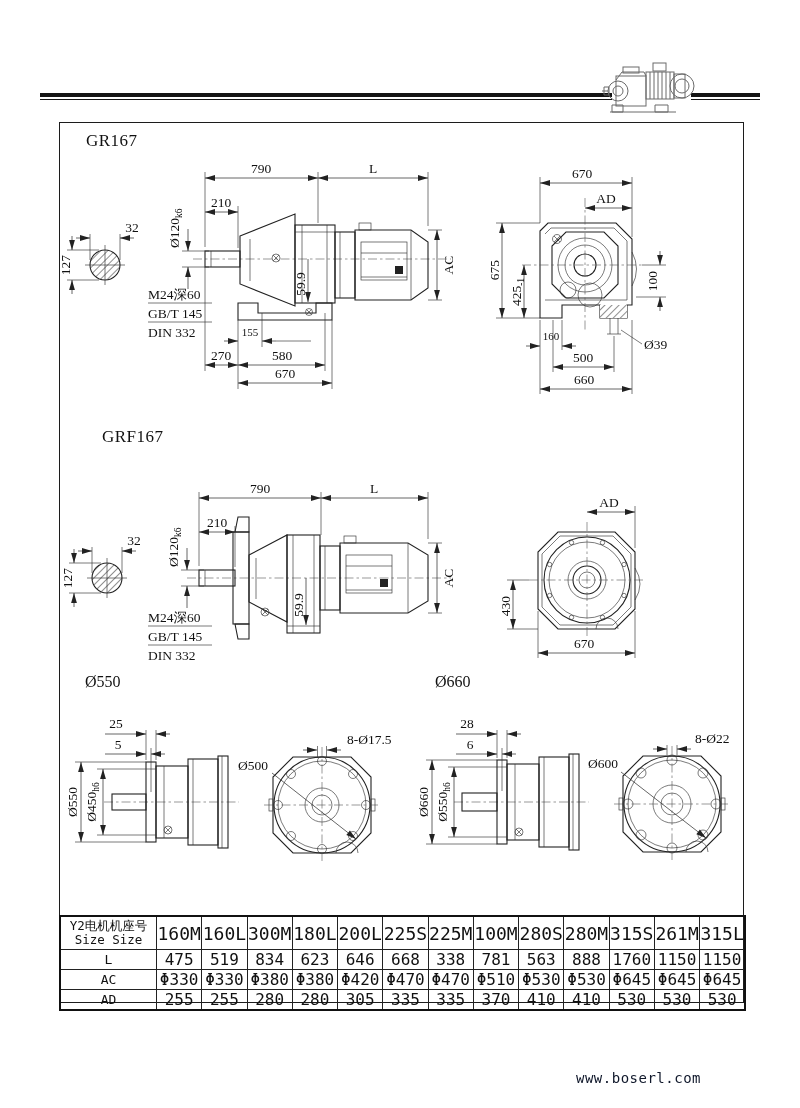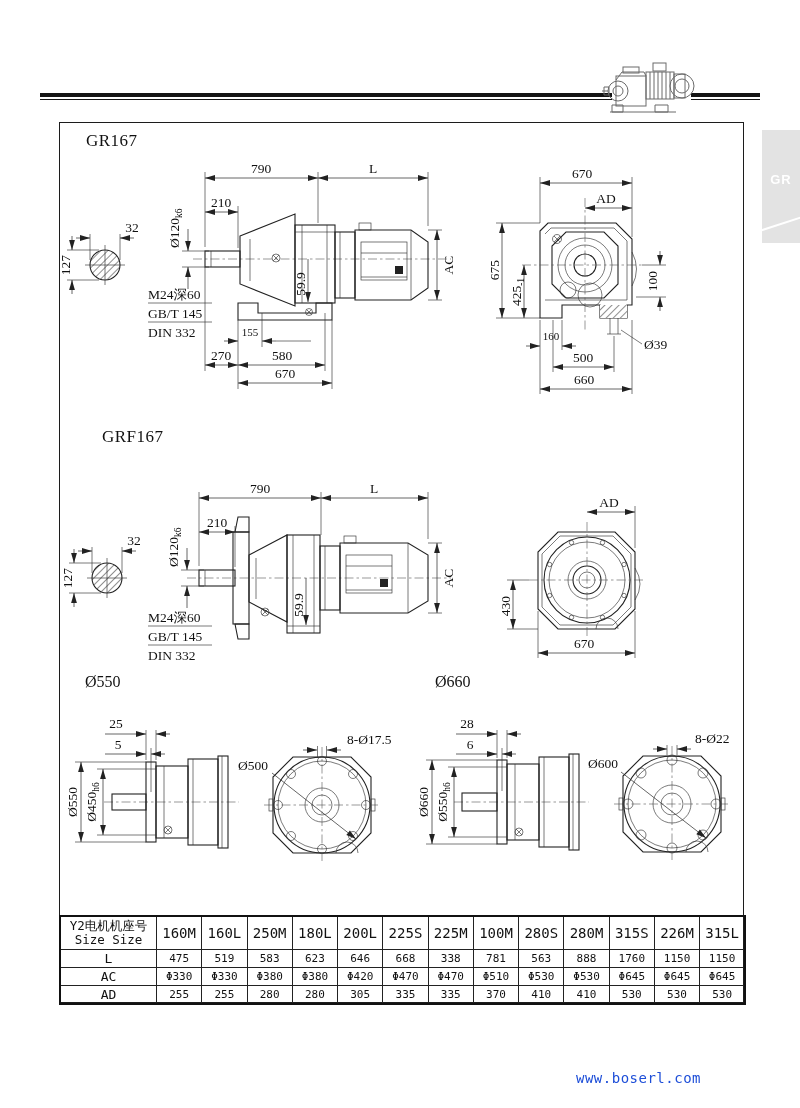--- a/index.html
+++ b/index.html
@@ -29,24 +29,24 @@
   .dt{font-family:"Liberation Serif",serif;font-size:13.5px;fill:#111;}
   .dts{font-size:11px;}
   .sub{font-size:9.5px;}
   
   .spec-table{left:59px;top:915px;width:687px;border-collapse:collapse;table-layout:fixed;
               font-family:"DejaVu Sans Mono",monospace;border-radius:17px;}
   .spec-table td,.spec-table th{border:1px solid #222;text-align:center;vertical-align:middle;
               padding:0;font-weight:normal;overflow:hidden;white-space:nowrap;}
   .spec-table{border:2px solid #111;}
   .spec-table .c0{width:95px;font-size:13px;}
-  .spec-table thead th{height:32px;font-size:14px;}
+  .spec-table thead th{height:32px;font-size:18px;}
   .spec-table thead .c0{font-size:12.5px;line-height:1.15;}
-  .spec-table tbody td{height:17px;font-size:11px;}
-  .website{font-family:"DejaVu Sans Mono",monospace;font-size:14px;letter-spacing:0.5px;color:#1d4ed8;}
+  .spec-table tbody td{height:17px;font-size:16px;}
+  .website{font-family:"DejaVu Sans Mono",monospace;font-size:14px;letter-spacing:0.5px;color:#0f172a;}
 </style>
 </head>
 <body>
 
 <div class="page">
 
   <div class="abs rule" style="left:40px;top:93px;width:572px;">
     <div class="thick"></div>
       <div class="thin"></div>
   </div>
@@ -67,24 +67,20 @@
       <path d="M4,37 H10 M6,33 h5 v8 h-5 z"></path>
       <rect x="48" y="18" width="28" height="27"></rect>
       <path d="M52,18 V45 M56,18 V45 M60,18 V45 M64,18 V45 M68,18 V45 M72,18 V45"></path>
       <rect x="55" y="9" width="13" height="8"></rect>
       <rect x="76" y="20" width="11" height="24"></rect>
       <circle cx="84" cy="32" r="12"></circle>
       <circle cx="84" cy="32" r="7"></circle>
     </g>
   </svg>
 
-  <div class="abs gr-tab">
-    <span class="lbl">GR</span>
-    <div class="diag"></div>
-  </div>
 
   <div class="abs main-box"></div>
 
   <div class="abs sec-title" style="left:86px;top:131px;">GR167</div>
   <div class="abs sec-title" style="left:102px;top:427px;">GRF167</div>
   <div class="abs sub-title" style="left:85px;top:673px;">Ø550</div>
   <div class="abs sub-title" style="left:435px;top:673px;">Ø660</div>
 
   <svg class="abs" style="left:59px;top:122px;" width="686" height="278" viewBox="0 0 686 278">
     <defs>
@@ -509,39 +505,39 @@
 
   <table class="abs spec-table">
     <thead>
       <tr>
         <th class="c0">
           <div>Y2电机机座号</div>
           <div class="en">Size Size</div>
         </th>
         <th>160M</th>
         <th>160L</th>
-        <th>250M</th>
+        <th>300M</th>
         <th>180L</th>
         <th>200L</th>
         <th>225S</th>
         <th>225M</th>
         <th>100M</th>
         <th>280S</th>
         <th>280M</th>
         <th>315S</th>
-        <th>226M</th>
+        <th>261M</th>
         <th>315L</th>
       </tr>
     </thead>
     <tbody>
       <tr>
         <td class="c0">L</td>
         <td>475</td>
         <td>519</td>
-        <td>583</td>
+        <td>834</td>
         <td>623</td>
         <td>646</td>
         <td>668</td>
         <td>338</td>
         <td>781</td>
         <td>563</td>
         <td>888</td>
         <td>1760</td>
         <td>1150</td>
         <td>1150</td>

